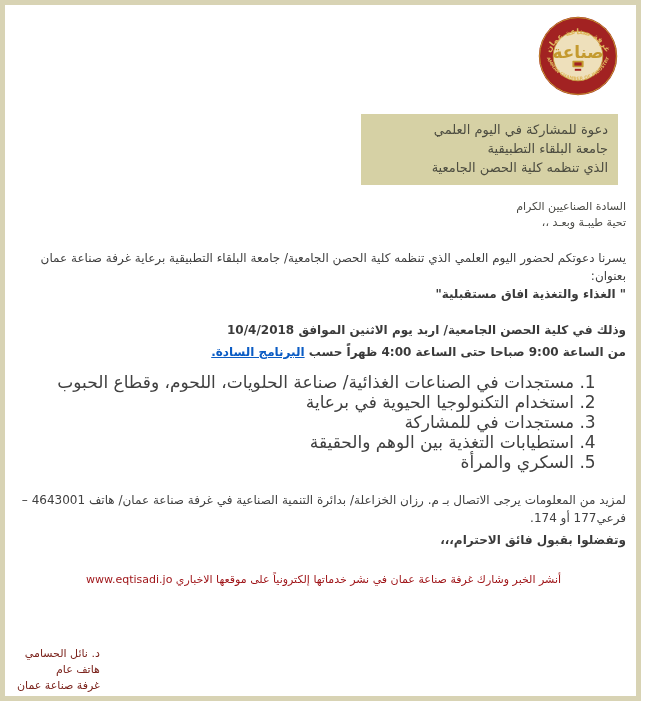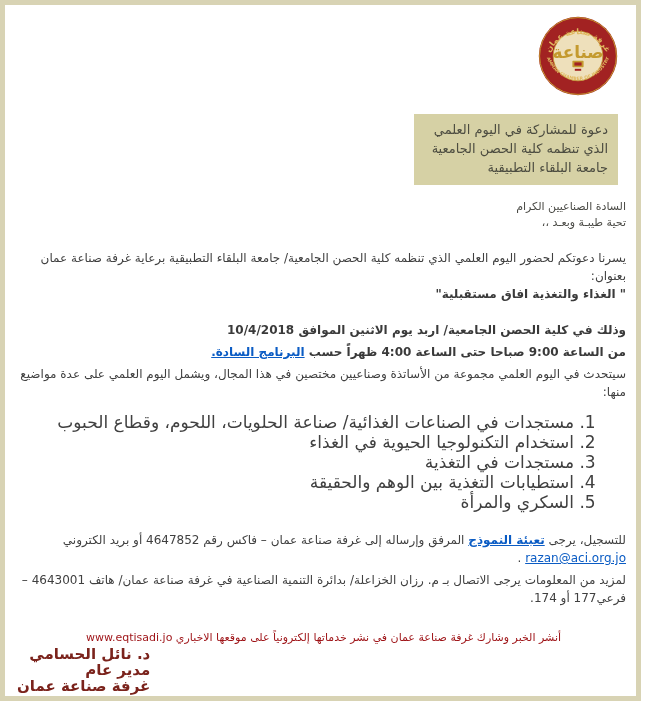--- a/index.html
+++ b/index.html
@@ -9,21 +9,21 @@
     width:641px; height:701px;
     border:5px solid #d8d3b4;
     background:#ffffff;
     display:flex; flex-direction:column;
   }
   .top-block { display:flex; flex-direction:column; align-items:flex-end; padding:11px 18px 0 10px; }
   .logo-wrap { margin-bottom:14px; margin-left:6px; }
   .header-box {
     background:#d6d1a5;
     padding:6px 10px 8px 12px;
-    width:204px;
+    width:257px;
     text-align:right;
     direction:rtl;
     color:#4c4c40;
     font-size:13px;
     line-height:19px;
   }
   .content { direction:rtl; text-align:right; padding:14px 10px 0 12px; color:#404040; }
   .small-text { font-size:11px; line-height:16px; color:#4a4a45; }
   .para { font-size:12px; line-height:18px; margin-top:4px; }
   .gap { height:14px; }
@@ -32,28 +32,27 @@
   a.doc-link.bold-link { font-weight:bold; }
   ol.topics { margin:12px 38px 0 0; font-size:17px; line-height:19px; padding-right:14px; }
   ol.topics li { margin-bottom:1px; }
   .share-line {
     direction:rtl; text-align:center;
     color:#9e1216; font-size:11px; margin-top:24px; padding-left:4px;
   }
   .signature {
     margin-top:auto;
     direction:rtl; text-align:left;
-    font-size:15px; line-height:16px;
+    font-size:11px; line-height:16px;
     color:#7b231c;
     padding:0 0 2px 0;
     align-self:flex-start;
     margin-right:auto;
     padding-right:10px;
     width:100%;
-    font-weight:bold;
   }
   .sig-inner { display:inline-block; text-align:right; direction:rtl; margin-left:8px; padding-left:4px; }
 </style>
 </head>
 <body>
 
 <div class="page">
 
   <div class="top-block">
     <div class="logo-wrap">
@@ -68,64 +67,61 @@
         <text font-size="10" fill="#e0b85e" font-weight="bold"><textPath href="#arcTop" startOffset="50%" text-anchor="middle">غرفة صناعة عمان</textPath></text>
         <text font-size="5.6" fill="#e0b85e" font-weight="bold"><textPath href="#arcBot" startOffset="50%" text-anchor="middle">AMMAN CHAMBER OF INDUSTRY</textPath></text>
         <text x="50" y="52" font-size="21" fill="#c49a2e" font-weight="bold" text-anchor="middle">صناعة</text>
         <rect x="43" y="56" width="14" height="8" rx="1" fill="#c49a2e"></rect>
         <rect x="45.5" y="58" width="9" height="4" fill="#a22222"></rect>
         <rect x="46" y="66" width="8" height="2.5" fill="#a22222"></rect>
       </svg>
     </div>
     <div class="header-box">
       <div>دعوة للمشاركة في اليوم العلمي</div>
+      <div>جامعة البلقاء التطبيقية</div>
       <div>الذي تنظمه كلية الحصن الجامعية</div>
-      <div>جامعة البلقاء التطبيقية</div>
     </div>
   </div>
 
   <div class="content">
     <div class="small-text">السادة الصناعيين الكرام</div>
     <div class="small-text">تحية طيبـة وبعـد ،،</div>
 
     <div class="gap"></div>
 
     <div class="para">
       <span>يسرنا دعوتكم لحضور اليوم العلمي الذي تنظمه كلية الحصن الجامعية/ جامعة البلقاء التطبيقية برعاية غرفة صناعة عمان بعنوان:</span><br>
       <span class="bold">" الغذاء والتغذية افاق مستقبلية"</span>
     </div>
 
     <div class="gap"></div>
 
     <div class="para bold">وذلك في كلية الحصن الجامعية/ اربد يوم الاثنين الموافق 10/4/2018</div>
     <div class="para bold">
       <span>من الساعة  9:00 صباحا  حتى الساعة  4:00 ظهراً حسب </span><a class="doc-link bold-link">البرنامج السادة.</a>
     </div>
-    <div class="para">سيتحدث في اليوم العلمي مجموعة من الأساتذة وصناعيين مختصين في هذا المجال، ويشمل اليوم العلمي على عدة مواضيع منها:</div>
 
     <ol class="topics">
         <li>مستجدات في الصناعات الغذائية/ صناعة الحلويات، اللحوم، وقطاع الحبوب</li>
-        <li>استخدام التكنولوجيا الحيوية في الغذاء</li>
-        <li>مستجدات في التغذية</li>
+        <li>استخدام التكنولوجيا الحيوية في برعاية</li>
+        <li>مستجدات في للمشاركة</li>
         <li>استطيابات التغذية بين الوهم والحقيقة</li>
         <li>السكري والمرأة</li>
       </ol>
 
     <div class="gap"></div>
 
-    <div class="para">
-      <span>للتسجيل، يرجى </span><a class="doc-link bold-link">تعبئة النموذج</a><span> المرفق وإرساله إلى غرفة صناعة عمان – فاكس رقم 4647852 أو بريد الكتروني </span><a class="doc-link">razan@aci.org.jo</a><span> .</span>
-    </div>
 
     <div class="para">لمزيد من المعلومات يرجى الاتصال بـ م. رزان الخزاعلة/ بدائرة التنمية الصناعية في غرفة صناعة عمان/ هاتف 4643001 – فرعي177 أو 174.</div>
+    <div class="para bold">وتفضلوا بقبول فائق الاحترام،،،</div>
 
     <div class="share-line">أنشر الخبر وشارك غرفة صناعة عمان في نشر خدماتها إلكترونياً على موقعها الاخباري www.eqtisadi.jo</div>
   </div>
 
   <div class="signature">
     <span class="sig-inner">
       <span>د. نائل الحسامي</span><br>
-      <span>مدير عام</span><br>
+      <span>هاتف عام</span><br>
       <span>غرفة صناعة عمان</span>
     </span>
   </div>
 
 </div>
 
 </body></html>

